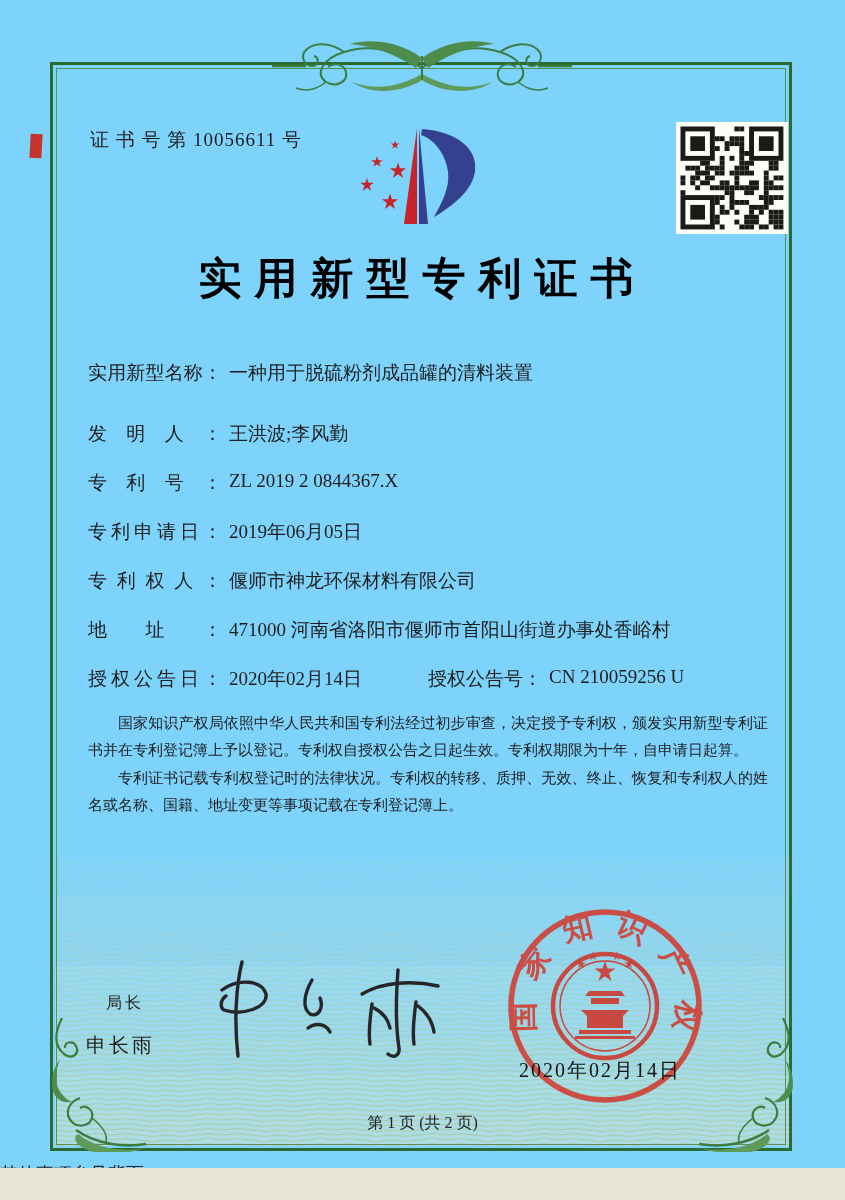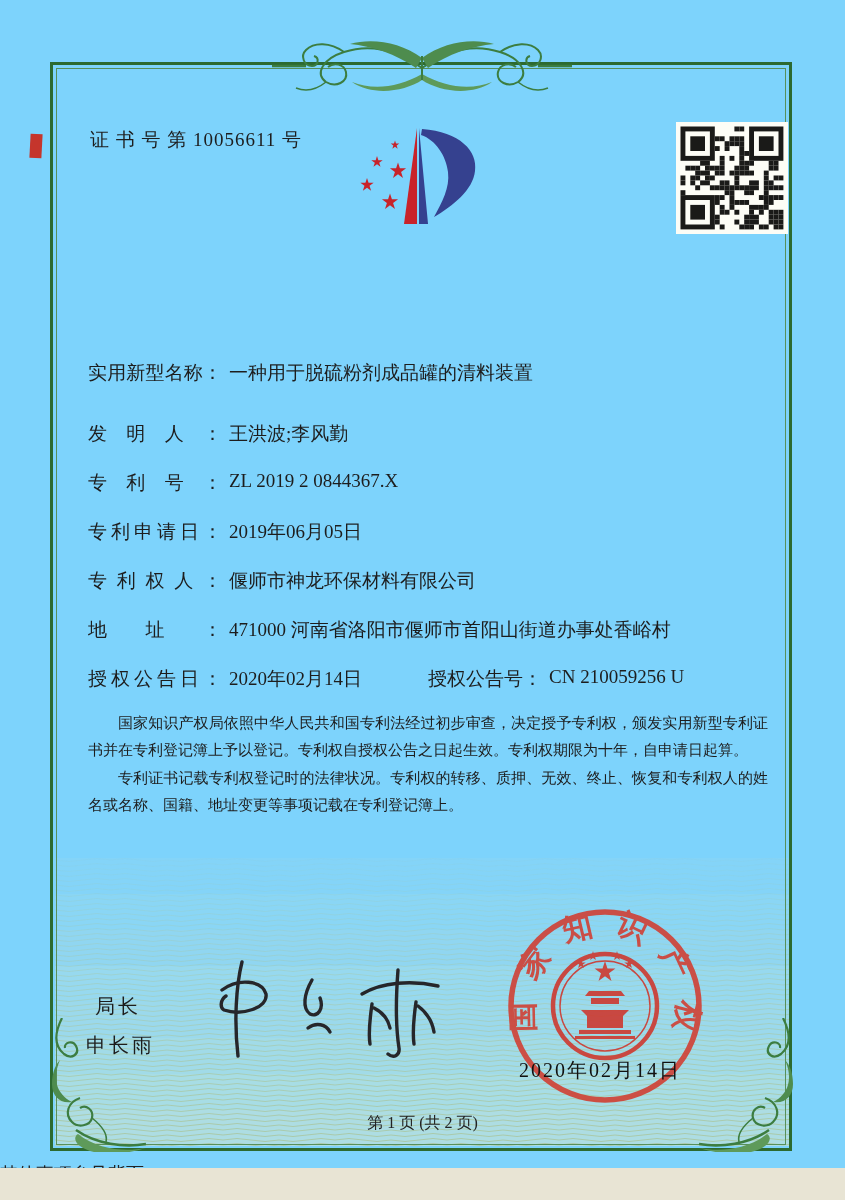--- a/index.html
+++ b/index.html
@@ -31,21 +31,21 @@
   .fields{position:absolute;left:88px;top:360px;width:680px;font-size:19px;}
   .f-row{display:flex;margin-bottom:23px;position:relative;}
   .f-row.gap-lg{margin-bottom:35px;}
   .f-label{width:134px;flex:none;text-align:justify;text-align-last:justify;text-justify:inter-character;}
   .f-value{margin-left:7px;white-space:pre-wrap;}
   .pair2{position:absolute;left:340px;top:0;display:flex;}
 
   .paragraphs{position:absolute;left:88px;top:710px;width:680px;font-size:15px;line-height:1.82;text-align:justify;}
   .paragraphs p{margin:0;text-indent:2em;}
 
-  .sig-title{position:absolute;left:95px;top:993px;font-size:20px;letter-spacing:3px;}
+  .sig-title{position:absolute;left:106px;top:993px;font-size:16px;letter-spacing:3px;}
   .sig-name{position:absolute;left:86px;top:1032px;font-size:20px;letter-spacing:3px;}
   .signature{position:absolute;left:212px;top:952px;}
 
   .seal{position:absolute;left:505px;top:906px;z-index:3;}
   .seal-date{position:absolute;left:519px;top:1057px;font-size:20px;letter-spacing:2px;z-index:4;color:#111;}
 
   .page-no{position:absolute;left:0;top:1113px;width:100%;text-align:center;font-size:16px;color:#222;}
   .back-note{position:absolute;left:0;top:1162px;width:100%;text-align:left;font-size:18px;color:#222;}
 </style>
 </head>
@@ -329,20 +329,21 @@
         <rect x="9.4" y="9.4" width="24.5" height="24.5" fill="#fdfdf6"></rect>
         <rect x="14.3" y="14.3" width="14.700000000000001" height="14.700000000000001" fill="#1a1a18"></rect>
         <rect x="73.10000000000001" y="4.5" width="34.300000000000004" height="34.300000000000004" fill="#1a1a18"></rect>
         <rect x="78" y="9.4" width="24.5" height="24.5" fill="#fdfdf6"></rect>
         <rect x="82.9" y="14.3" width="14.700000000000001" height="14.700000000000001" fill="#1a1a18"></rect>
         <rect x="4.5" y="73.10000000000001" width="34.300000000000004" height="34.300000000000004" fill="#1a1a18"></rect>
         <rect x="9.4" y="78" width="24.5" height="24.5" fill="#fdfdf6"></rect>
         <rect x="14.3" y="82.9" width="14.700000000000001" height="14.700000000000001" fill="#1a1a18"></rect>
       </svg>
 
+    <div class="title">实用新型专利证书</div>
 
     <div class="fields">
       <div class="f-row gap-lg">
         <span class="f-label">实用新型名称：</span>
         <span class="f-value">一种用于脱硫粉剂成品罐的清料装置</span>
       </div>
       <div class="f-row">
         <span class="f-label">发明人：</span>
         <span class="f-value">王洪波;李风勤</span>
       </div>

